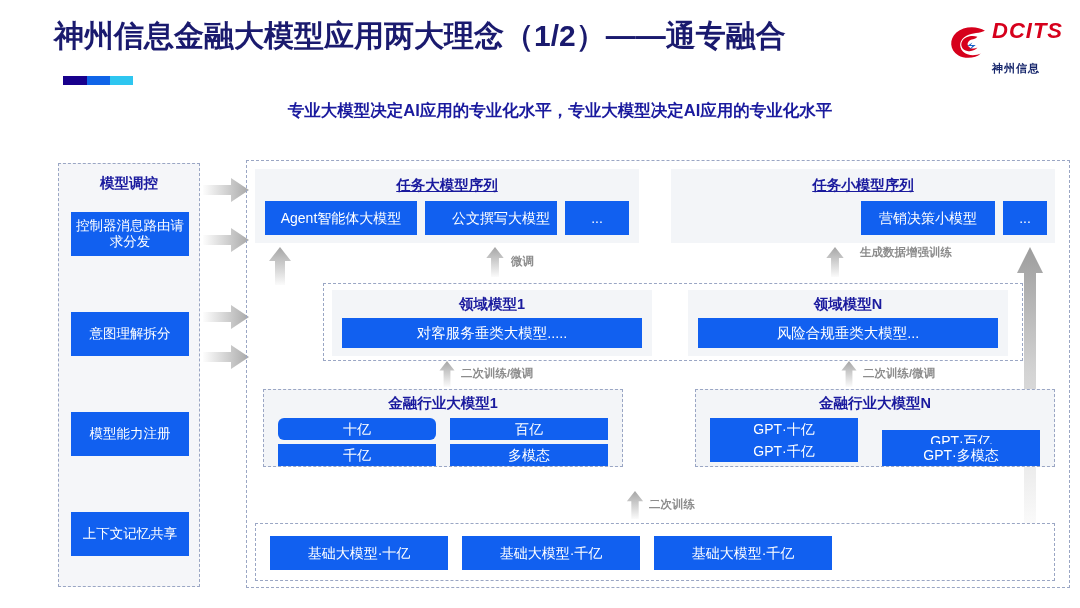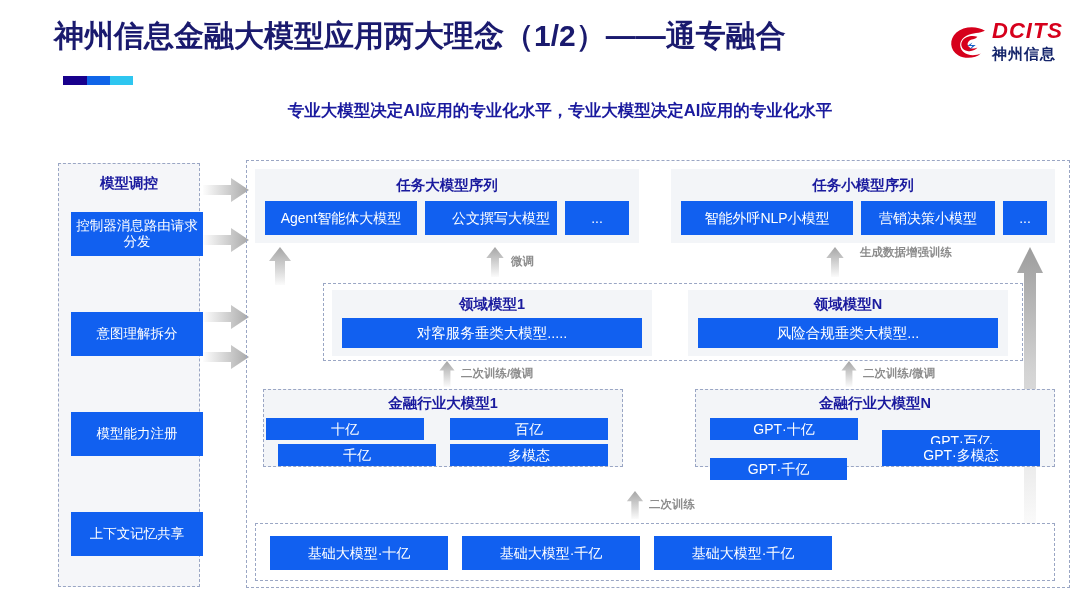--- a/index.html
+++ b/index.html
@@ -31,21 +31,21 @@
     position:absolute;left:0;right:0;top:100px;text-align:center;
     font-size:16.5px;font-weight:bold;color:#1a1a9e;
     padding-left:40px;
   }
 
   
   .logo{position:absolute;right:12px;top:20px;width:120px;height:50px;}
   .logo-mark{position:absolute;left:0;top:4px;width:42px;height:38px;}
   .logo-text{position:absolute;left:44px;top:0px;}
   .logo-en{font-size:22px;font-weight:bold;color:#d6001c;letter-spacing:1px;line-height:22px;font-style:italic;}
-  .logo-cn{font-size:15px;font-weight:bold;color:#15256b;letter-spacing:1px;line-height:16px;margin-top:4px;}
+  .logo-cn{font-size:11px;font-weight:bold;color:#15256b;letter-spacing:1px;line-height:16px;margin-top:18px;}
 
   
   .bluebox{
     background:#1160f0;color:#ffffff;
     display:flex;align-items:center;justify-content:center;
     text-align:center;font-size:14px;font-weight:500;
     box-sizing:border-box;line-height:1.15;
   }
   .panel{
     background:#f3f5f8;box-sizing:border-box;
@@ -57,35 +57,35 @@
     border:1px dashed #9aa6c4;box-sizing:border-box;
   }
 
   
   #left-col{
     position:absolute;left:58px;top:163px;width:142px;height:424px;
     background:#f5f6f9;
   }
   #left-col .panel-title{position:absolute;left:0;right:0;top:10px;}
   .lc-item{
-    position:absolute;left:12px;width:132px;height:44px;font-size:13.5px;
+    position:absolute;left:12px;width:118px;height:44px;font-size:13.5px;
   }
 
   
   .arrow-r{position:absolute;width:46px;height:24px;}
 
   
   #right-area{
     position:absolute;left:246px;top:160px;width:824px;height:428px;
   }
 
   
   #task-big{position:absolute;left:8px;top:8px;width:384px;height:74px;}
   #task-small{position:absolute;left:424px;top:8px;width:384px;height:74px;}
-  .seq .panel-title{position:absolute;left:0;right:0;top:7px;}
+  .seq .panel-title{position:absolute;left:0;right:0;top:7px;text-decoration:underline;}
   .seq .bluebox{position:absolute;top:32px;height:34px;font-size:14px;}
 
   
   #domain-wrap{position:absolute;left:76px;top:122px;width:700px;height:78px;}
   .dom{position:absolute;top:6px;width:320px;height:66px;}
   .dom .panel-title{position:absolute;left:0;right:0;top:5px;}
   .dom .bluebox{position:absolute;left:10px;right:10px;top:28px;height:30px;font-size:14.5px;font-weight:400;}
 
   
   #ind-wrap{position:absolute;left:8px;top:224px;width:800px;height:86px;}
@@ -165,21 +165,20 @@
 
     <div id="task-big" class="panel seq">
       <div class="panel-title">任务大模型序列</div>
       <div class="bluebox" style="left:10px;width:152px;">Agent智能体大模型</div>
       <div class="bluebox" style="left:170px;width:132px;padding-left:20px;">公文撰写大模型</div>
       <div class="bluebox" style="left:310px;width:64px;">...</div>
     </div>
 
     <div id="task-small" class="panel seq">
       <div class="panel-title">任务小模型序列</div>
-      <div class="bluebox" style="left:10px;width:172px;">智能外呼NLP小模型</div>
       <div class="bluebox" style="left:190px;width:134px;">营销决策小模型</div>
       <div class="bluebox" style="left:332px;width:44px;">...</div>
     </div>
 
     <svg class="arrow-u" style="left:22px;top:86px;width:22px;height:38px;" viewBox="0 0 22 38">
       <defs>
           <linearGradient id="gu1" x1="0" y1="1" x2="0" y2="0">
         <stop offset="0" stop-color="#fbfbfb"></stop>
             <stop offset="1" stop-color="#a5a5a5"></stop>
           </linearGradient>
@@ -224,30 +223,30 @@
     <div class="arrow-lbl" style="left:214px;top:205px;">二次训练/微调</div>
 
     <svg class="arrow-u" style="left:592px;top:200px;width:20px;height:26px;" viewBox="0 0 22 38">
       <path d="M11 0 L22 14 H16 V38 H6 V14 H0 Z" fill="url(#gu1)"></path>
     </svg>
     <div class="arrow-lbl" style="left:616px;top:205px;">二次训练/微调</div>
 
     <div id="ind-wrap">
       <div class="panel ind dashed" style="left:8px;">
         <div class="panel-title">金融行业大模型1</div>
-        <div class="bluebox" style="left:2px;width:158px;top:28px;">十亿</div>
+        <div class="bluebox" style="left:14px;width:158px;top:28px;border-radius:6px;">十亿</div>
         <div class="bluebox" style="left:186px;width:158px;top:28px;">百亿</div>
         <div class="bluebox" style="left:14px;width:158px;top:54px;">千亿</div>
         <div class="bluebox" style="left:186px;width:158px;top:54px;">多模态</div>
       </div>
       <div class="panel ind dashed" style="left:440px;">
         <div class="panel-title">金融行业大模型N</div>
         <div class="bluebox" style="left:14px;width:148px;top:28px;">GPT·十亿</div>
         <div class="bluebox" style="left:186px;width:158px;top:28px;margin-top:12px;">GPT·百亿</div>
-        <div class="bluebox" style="left:14px;width:137px;top:68px;">GPT·千亿</div>
+        <div class="bluebox" style="left:14px;width:148px;top:50px;">GPT·千亿</div>
         <div class="bluebox" style="left:186px;width:158px;top:54px;">GPT·多模态</div>
       </div>
     </div>
 
     <svg class="arrow-u" style="left:378px;top:330px;width:20px;height:28px;" viewBox="0 0 22 38">
       <path d="M11 0 L22 14 H16 V38 H6 V14 H0 Z" fill="url(#gu1)"></path>
     </svg>
     <div class="arrow-lbl" style="left:402px;top:336px;">二次训练</div>
 
     <div id="base-wrap" class="dashed">

